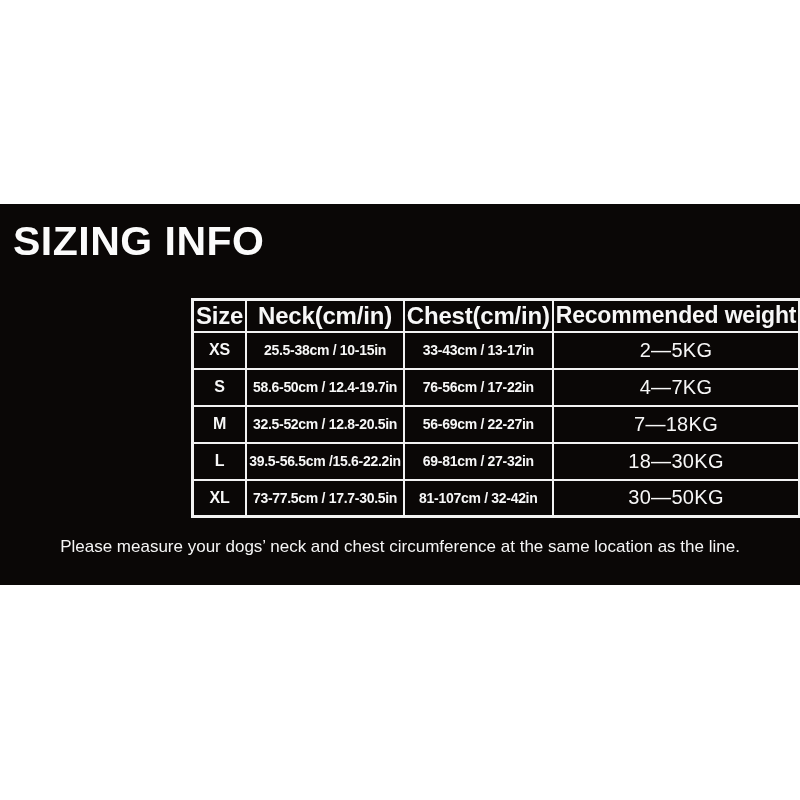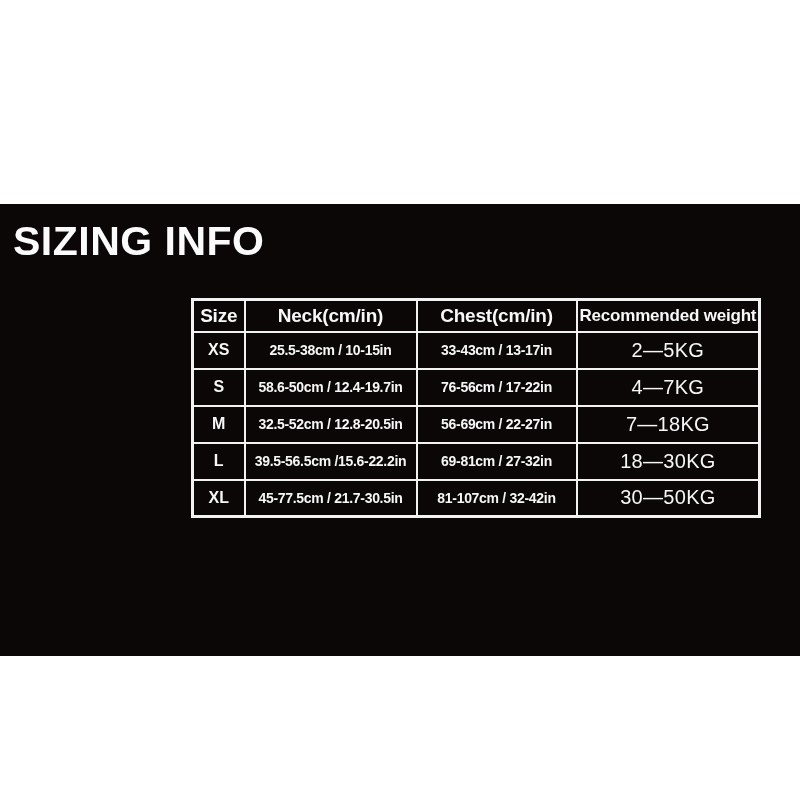--- a/index.html
+++ b/index.html
@@ -3,43 +3,43 @@
 <meta charset="utf-8">
 <style>
   html, body { margin:0; padding:0; }
   body {
     width:800px; height:800px; position:relative;
     background:#ffffff;
     font-family:"Liberation Sans", sans-serif;
     overflow:hidden;
   }
   .band {
-    position:absolute; left:0; top:204px; width:800px; height:452px;
+    position:absolute; left:0; top:204px; width:800px; height:381px;
     background:#0a0706;
   }
   .title {
     position:absolute; left:13px; top:16px; margin:0;
     font-size:41px; font-weight:bold; line-height:1.05;
     color:#fbfbfb; letter-spacing:0.5px;
   }
   .dog { position:absolute; left:6px; top:137px; width:172px; height:136px; }
   table.size-table {
     position:absolute; left:191px; top:94px;
     border-collapse:collapse; table-layout:fixed;
     border:3px solid #f2f2f2;
   }
   .size-table th, .size-table td {
     border:2px solid #f2f2f2; color:#f7f7f7;
     text-align:center; vertical-align:middle;
     padding:0 2px; white-space:nowrap; overflow:hidden;
   }
   .size-table thead tr { height:32px; }
   .size-table tbody tr { height:37px; }
-  .size-table th { font-size:19px; font-weight:bold; letter-spacing:-0.2px; }
-  .size-table th.c3 { font-size:17px; }
+  .size-table th { font-size:24px; font-weight:bold; letter-spacing:-0.2px; }
+  .size-table th.c3 { font-size:23px; }
   .size-table td.c0 { font-size:16px; font-weight:bold; }
   .size-table td.c1, .size-table td.c2 { font-size:14px; font-weight:bold; letter-spacing:-0.3px; }
   .size-table td.c3 { font-size:20px; font-weight:normal; letter-spacing:0.3px; }
   .note {
     position:absolute; left:0; top:333px; width:800px; margin:0;
     text-align:center; font-size:17px; line-height:20px; color:#f5f5f5;
   }
   .dog svg text { font-family:"Liberation Sans", sans-serif; font-weight:bold; fill:#0b0806; }
 </style>
 </head>
@@ -86,21 +86,22 @@
             <td class="c3">7—18KG</td>
           </tr>
           <tr>
             <td class="c0">L</td>
             <td class="c1">39.5-56.5cm /15.6-22.2in</td>
             <td class="c2">69-81cm / 27-32in</td>
             <td class="c3">18—30KG</td>
           </tr>
           <tr>
             <td class="c0">XL</td>
-            <td class="c1">45-77.5cm / 21.7-30.5in</td>
+            <td class="c1">73-77.5cm / 17.7-30.5in</td>
             <td class="c2">81-107cm / 32-42in</td>
             <td class="c3">30—50KG</td>
           </tr>
         </tbody>
     </table>
 
+    <p class="note">Please measure your dogs’ neck and chest circumference at the same location as the line.</p>
   </div>
 </div>
 
 </body></html>

